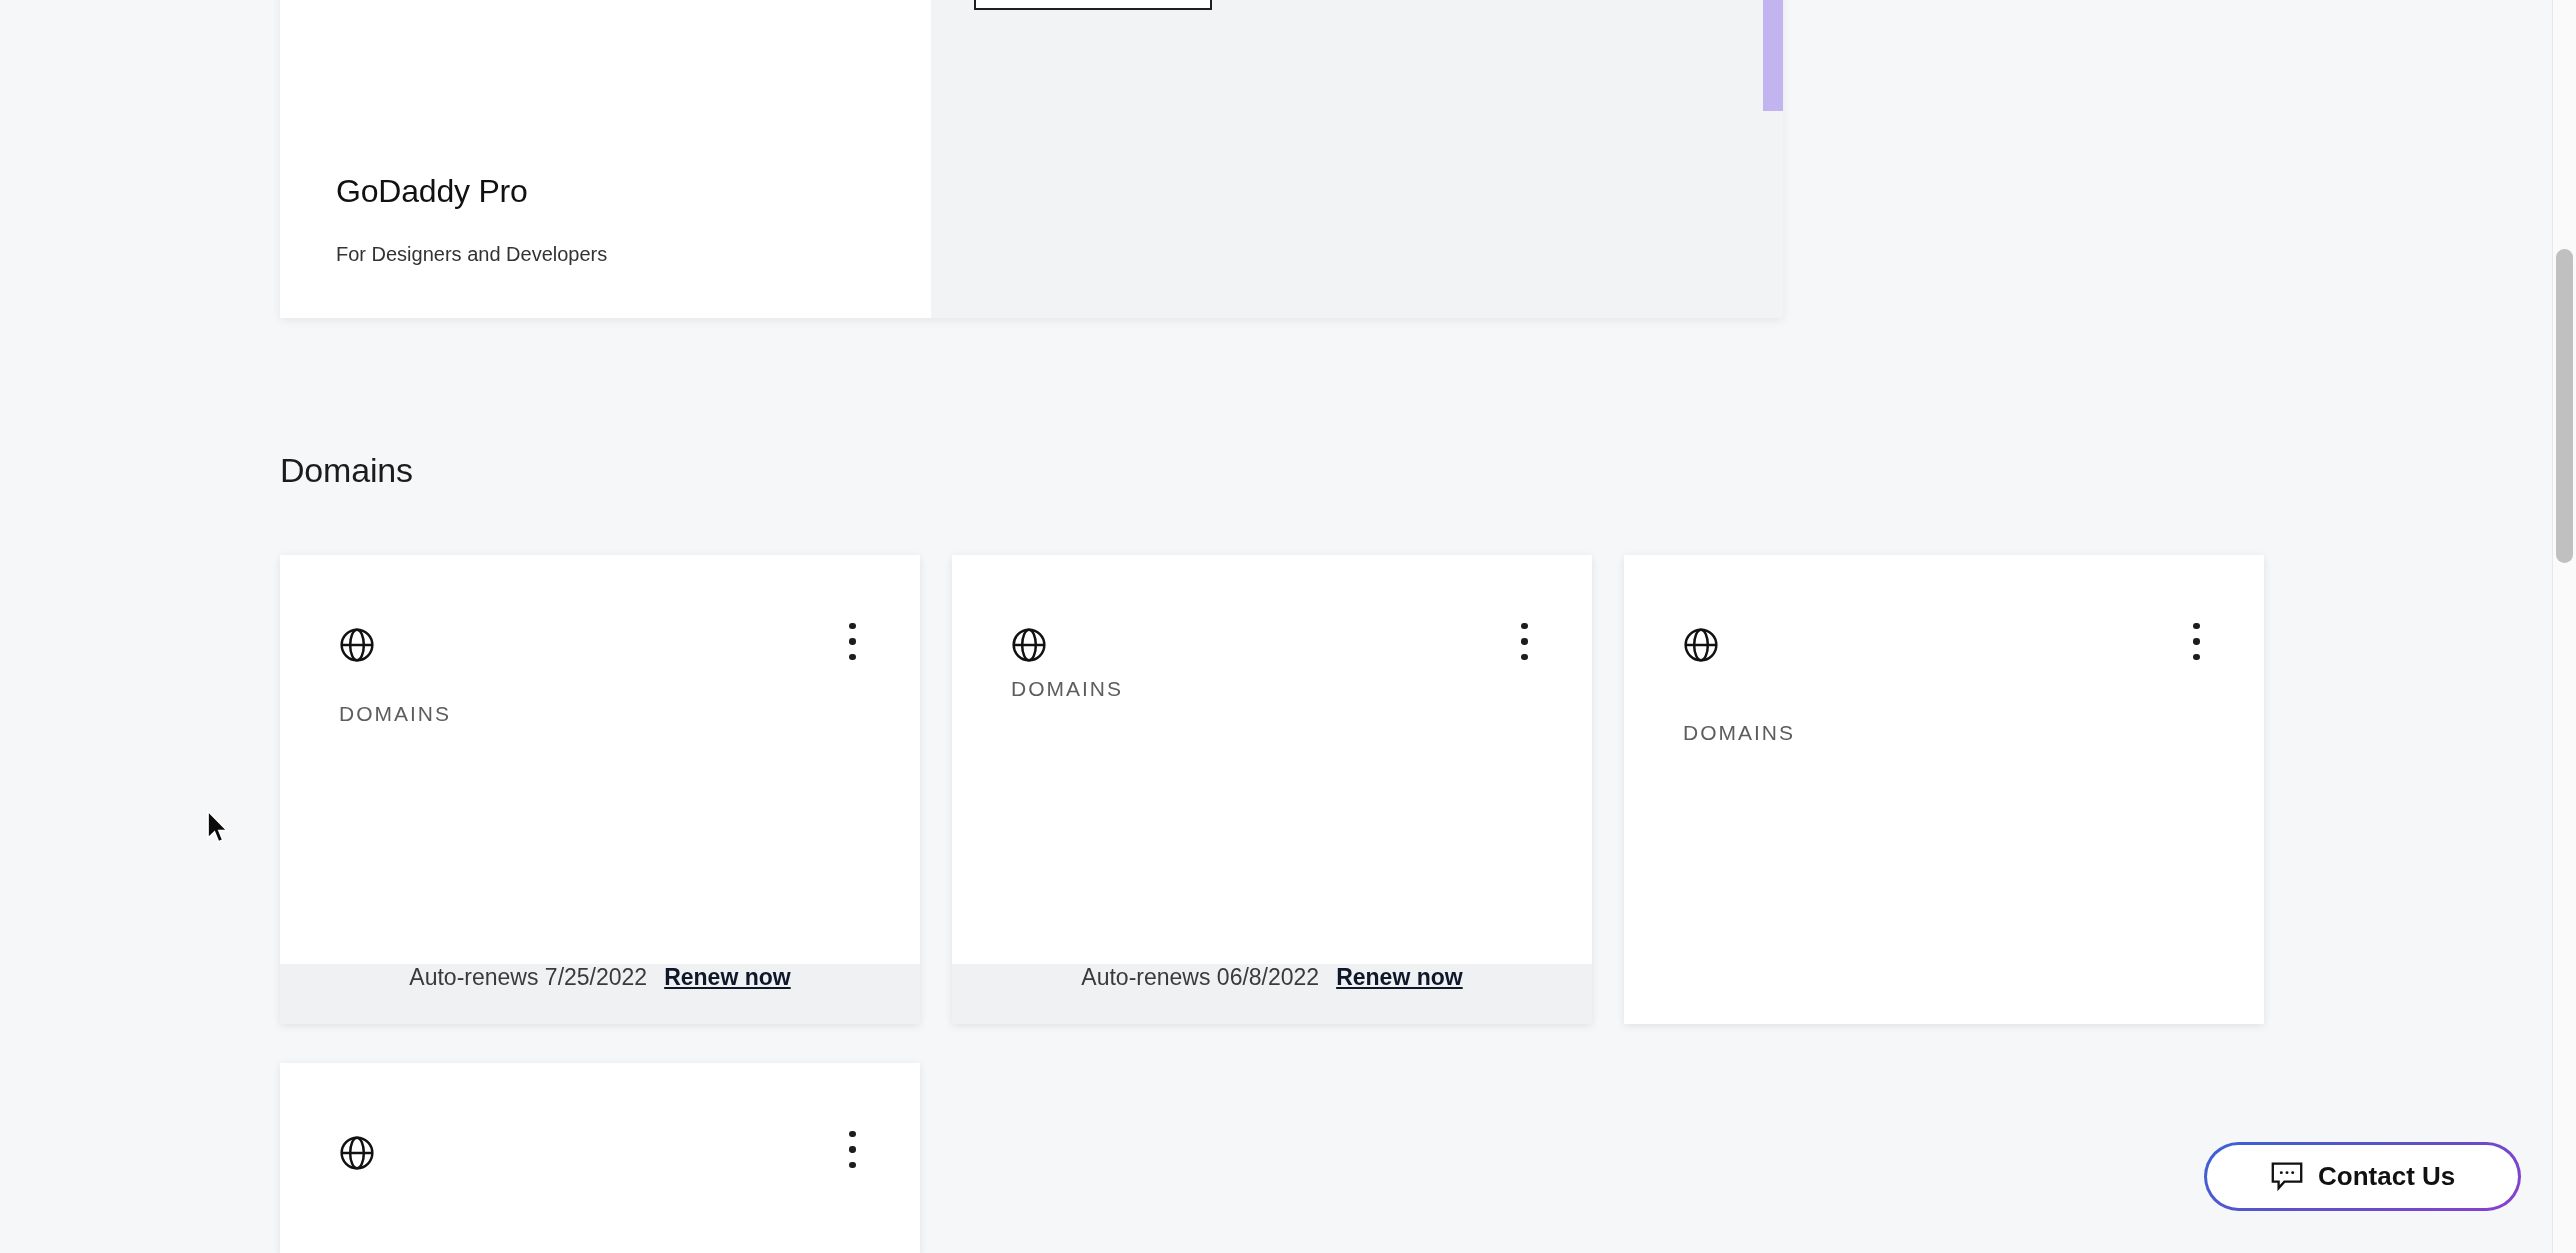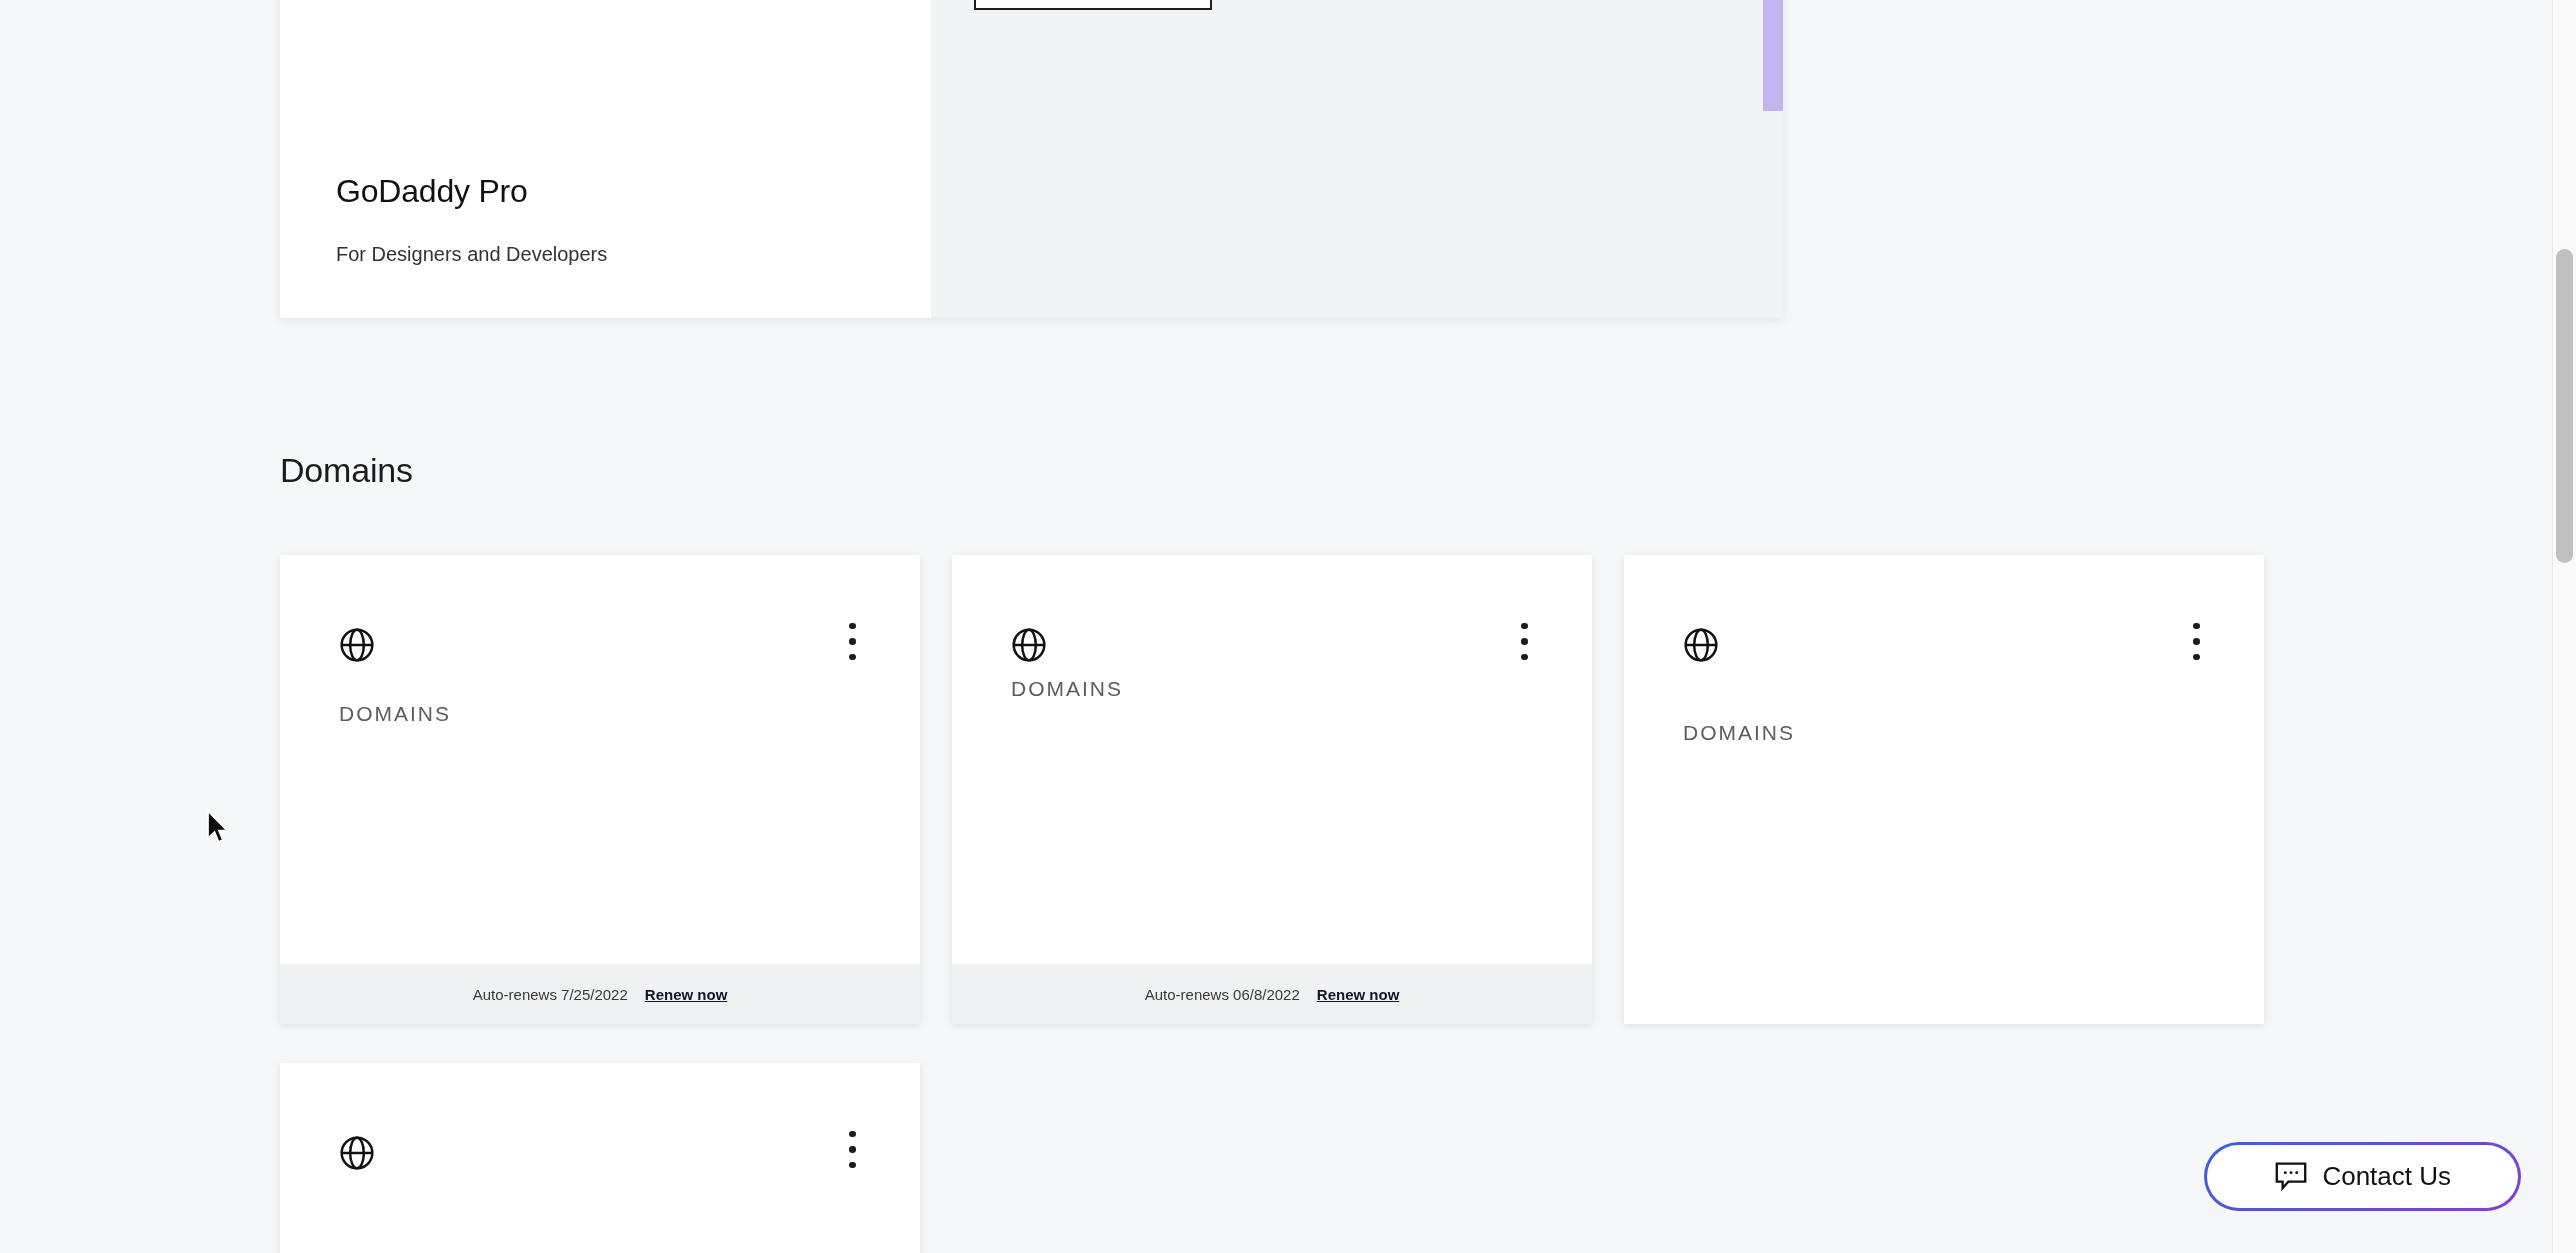--- a/index.html
+++ b/index.html
@@ -151,23 +151,22 @@
     color: #5d5d5d;
     font-weight: 500;
   }
   .lbl-a { top: 147px; }
   .lbl-b { top: 122px; }
   .lbl-c { top: 166px; }
   .dcard-footer {
     height: 60px;
     background: #f0f1f2;
     display: flex;
-    align-items: center;
     justify-content: center;
-    font-size: 15px;
+    font-size: 23px;
     color: #3a3a3a;
     gap: 17px;
   }
   .renew-link {
     color: #0f172a;
     font-weight: bold;
     text-decoration: underline;
     cursor: pointer;
   }
 
@@ -201,21 +200,21 @@
     border-radius: 901px;
     background: #ffffff;
     display: flex;
     align-items: center;
     justify-content: center;
     gap: 14.4px;
   }
   .contact-label {
     font-size: 26px;
     color: #111111;
-    font-weight: 400;
+    font-weight: 700;
   }
   .bubble-icon { width: 34px; height: 31px; }
 
   
   .scroll-track {
     position: absolute;
     right: 0;
     top: 0;
     width: 24px;
     height: 1254px;

